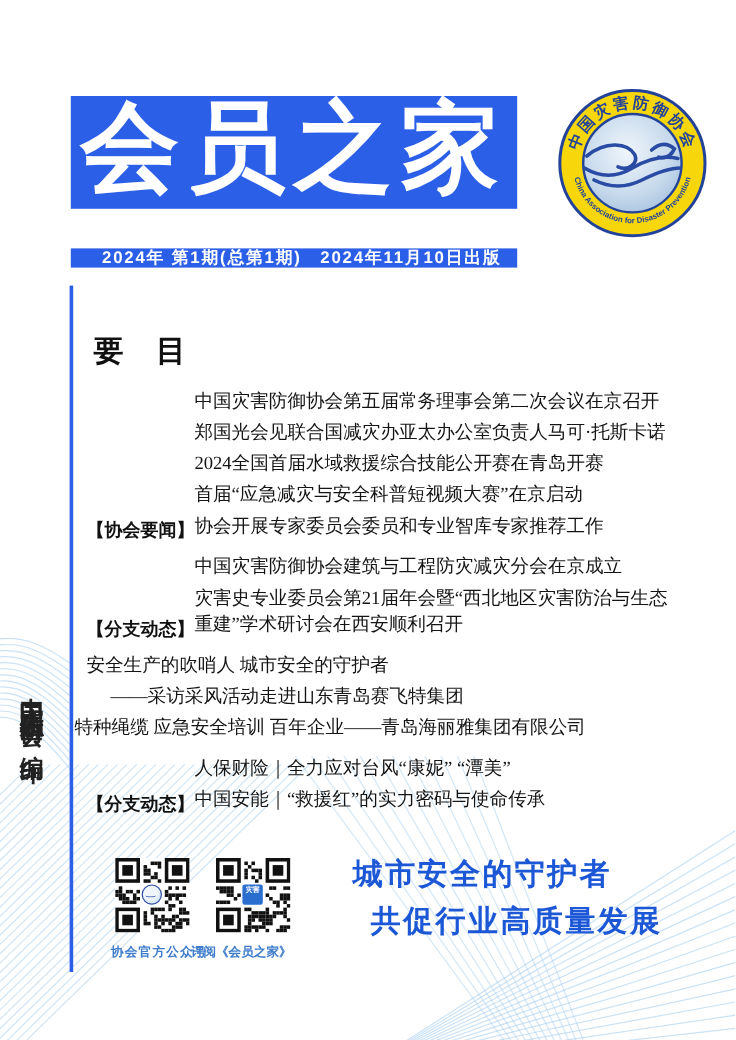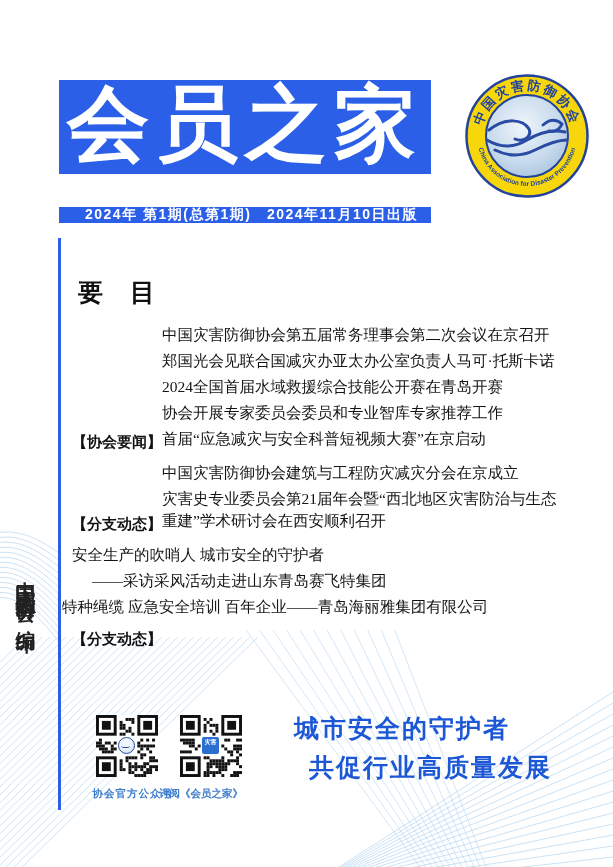--- a/index.html
+++ b/index.html
@@ -196,22 +196,22 @@
 
 <div id="toc" class="abs">
   <div id="toc-title">要 目</div>
 
   <div class="toc-section">
     <div class="toc-label">【协会要闻】</div>
     <div class="toc-items">
       <div class="toc-item">中国灾害防御协会第五届常务理事会第二次会议在京召开</div>
       <div class="toc-item">郑国光会见联合国减灾办亚太办公室负责人马可·托斯卡诺</div>
       <div class="toc-item">2024全国首届水域救援综合技能公开赛在青岛开赛</div>
+      <div class="toc-item">首届“应急减灾与安全科普短视频大赛”在京启动</div>
       <div class="toc-item">协会开展专家委员会委员和专业智库专家推荐工作</div>
-      <div class="toc-item">首届“应急减灾与安全科普短视频大赛”在京启动</div>
     </div>
   </div>
 
   <div class="toc-section">
     <div class="toc-label">【分支动态】</div>
     <div class="toc-items">
       <div class="toc-item">中国灾害防御协会建筑与工程防灾减灾分会在京成立</div>
       <div class="toc-item">灾害史专业委员会第21届年会暨“西北地区灾害防治与生态重建”学术研讨会在西安顺利召开</div>
     </div>
   </div>
@@ -219,20 +219,24 @@
   <div class="toc-section">
     <div class="toc-items">
       <div class="toc-item">安全生产的吹哨人 城市安全的守护者</div>
       <div class="toc-item indent">——采访采风活动走进山东青岛赛飞特集团</div>
       <div class="toc-item outdent">特种绳缆 应急安全培训 百年企业——青岛海丽雅集团有限公司</div>
     </div>
   </div>
 
   <div class="toc-section">
     <div class="toc-label">【分支动态】</div>
+    <div class="toc-items">
+      <div class="toc-item">人保财险｜全力应对台风“康妮” “潭美”</div>
+      <div class="toc-item">中国安能｜“救援红”的实力密码与使命传承</div>
+    </div>
   </div>
 </div>
 
 <div id="spine" class="abs">中国灾害防御协会　编印</div>
 
 <svg id="qr1" class="abs qr" viewBox="0 0 63 63">
     <rect x="0" y="0" width="63" height="63" fill="#fff"></rect>
     <rect x="0" y="0" width="21" height="21" fill="#111"></rect>
     <rect x="3" y="3" width="15" height="15" fill="#fff"></rect>
     <rect x="6" y="6" width="9" height="9" fill="#111"></rect>

